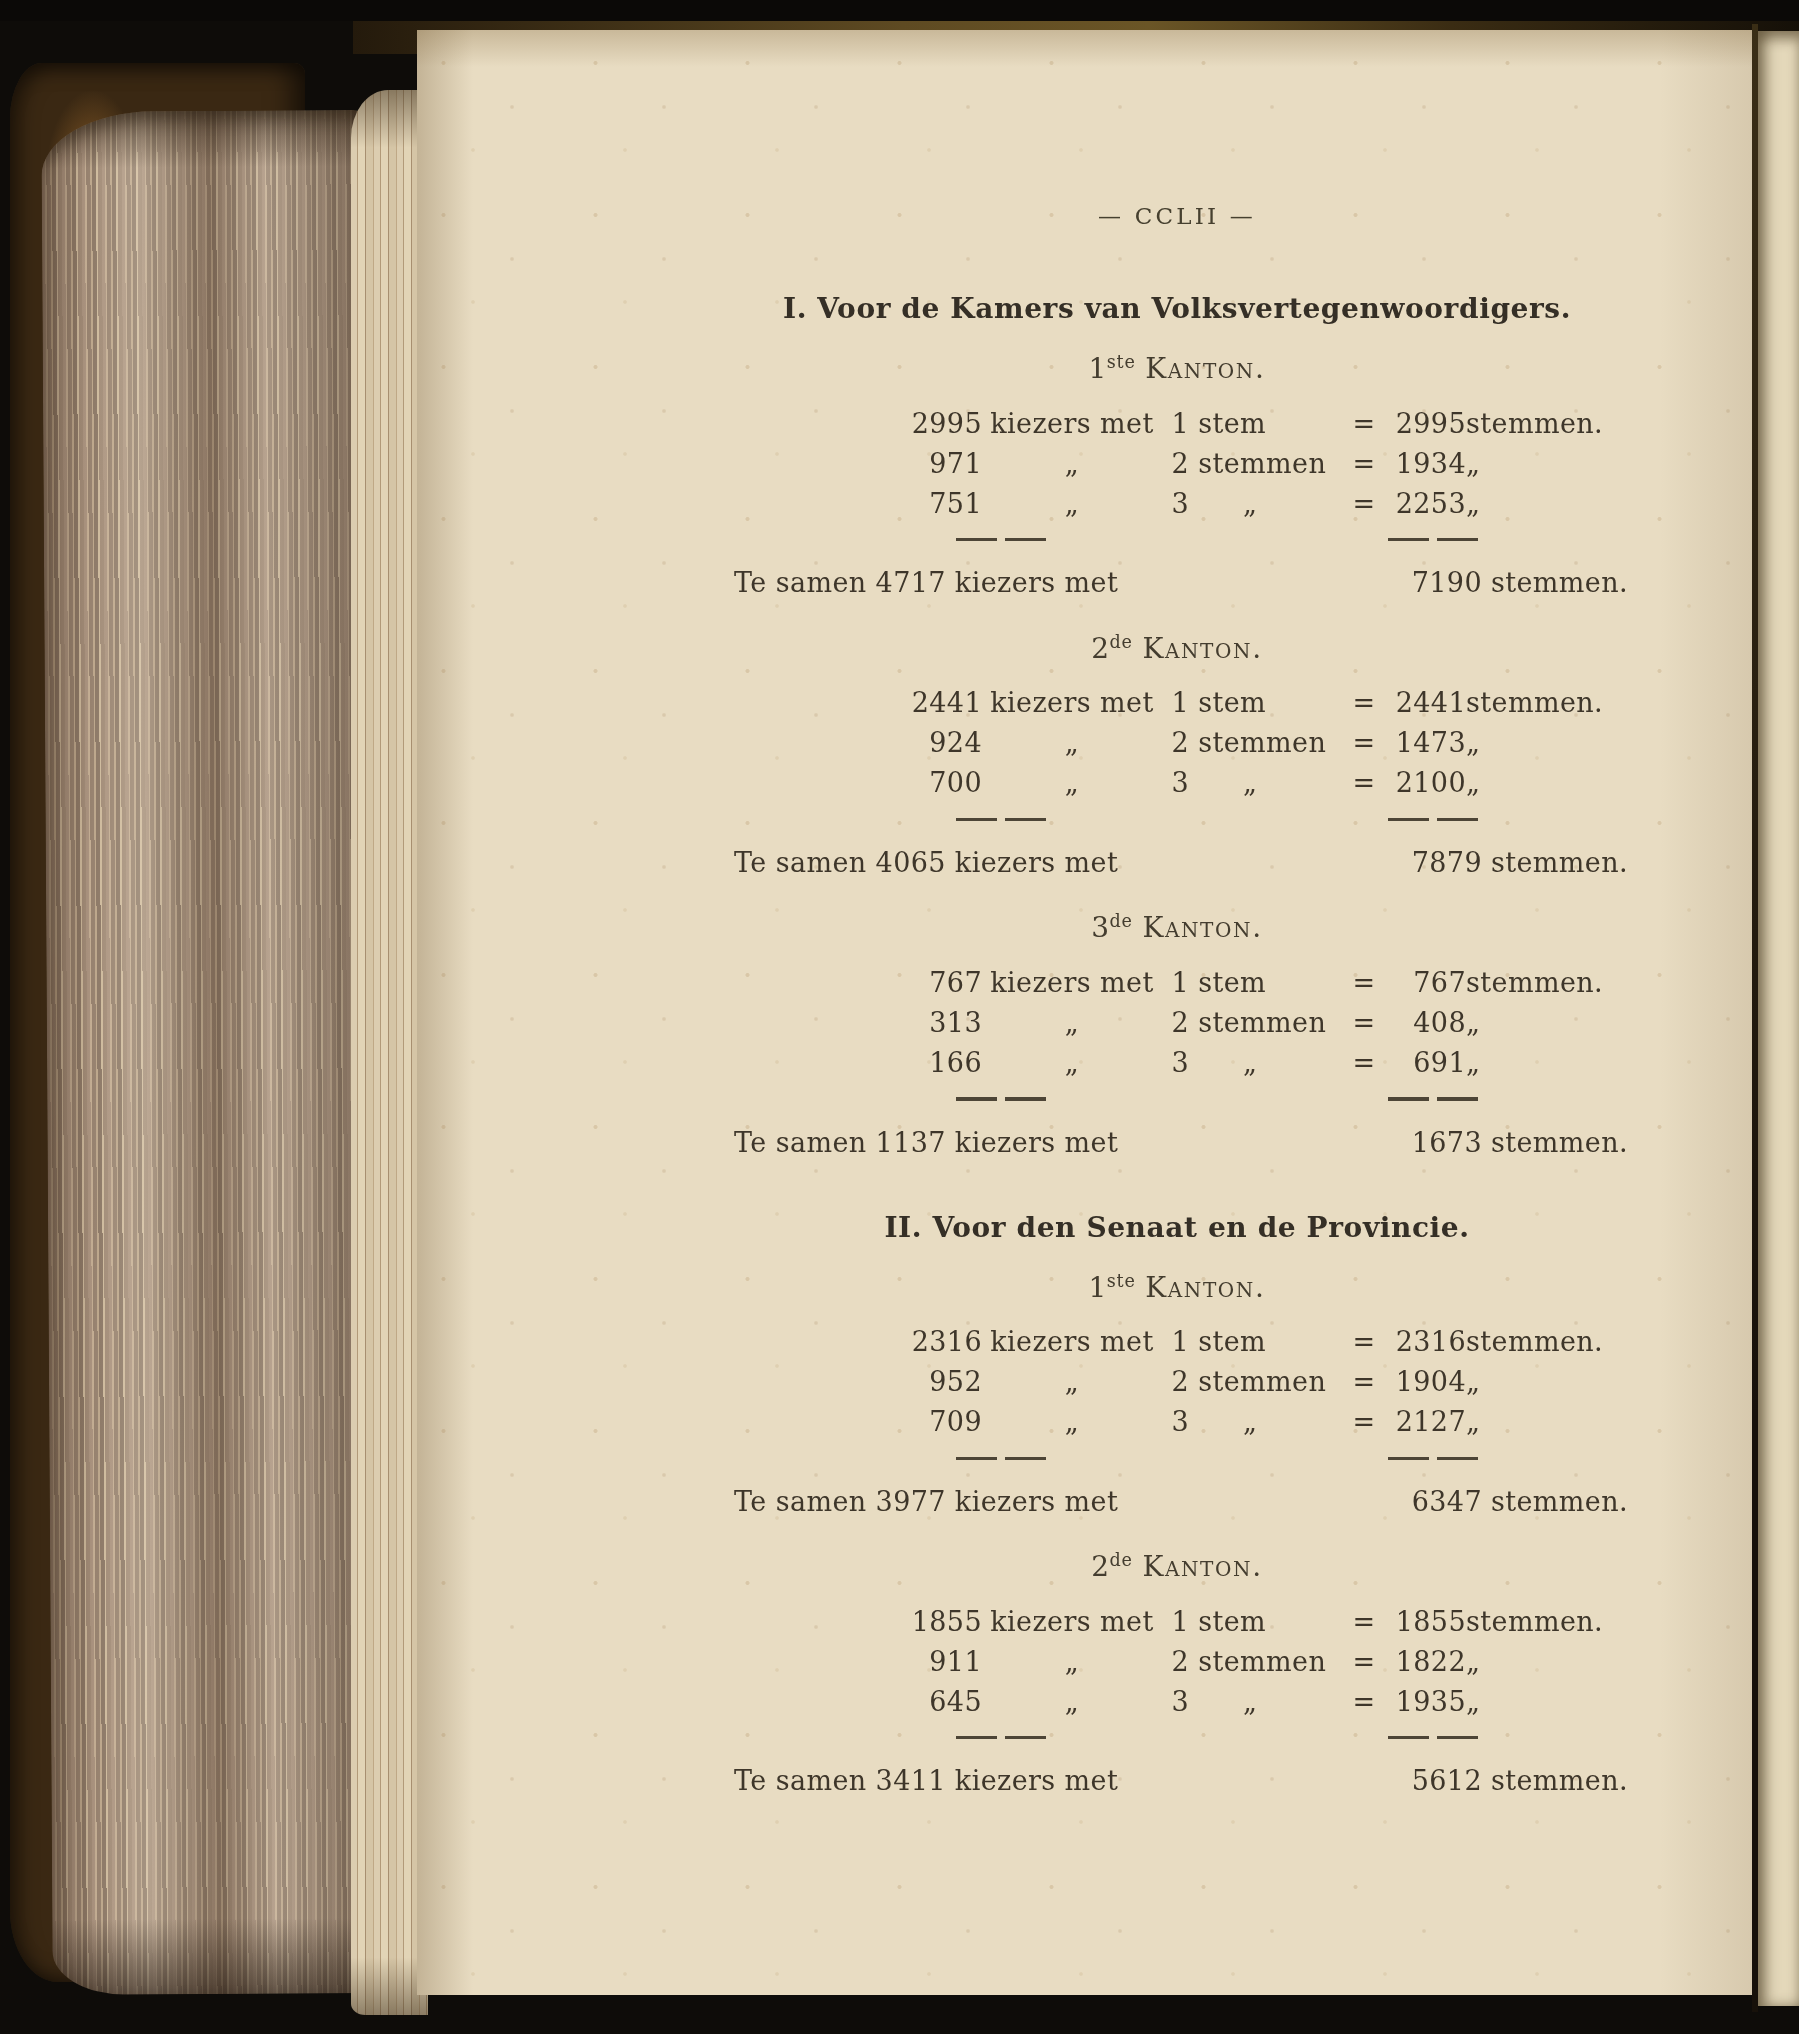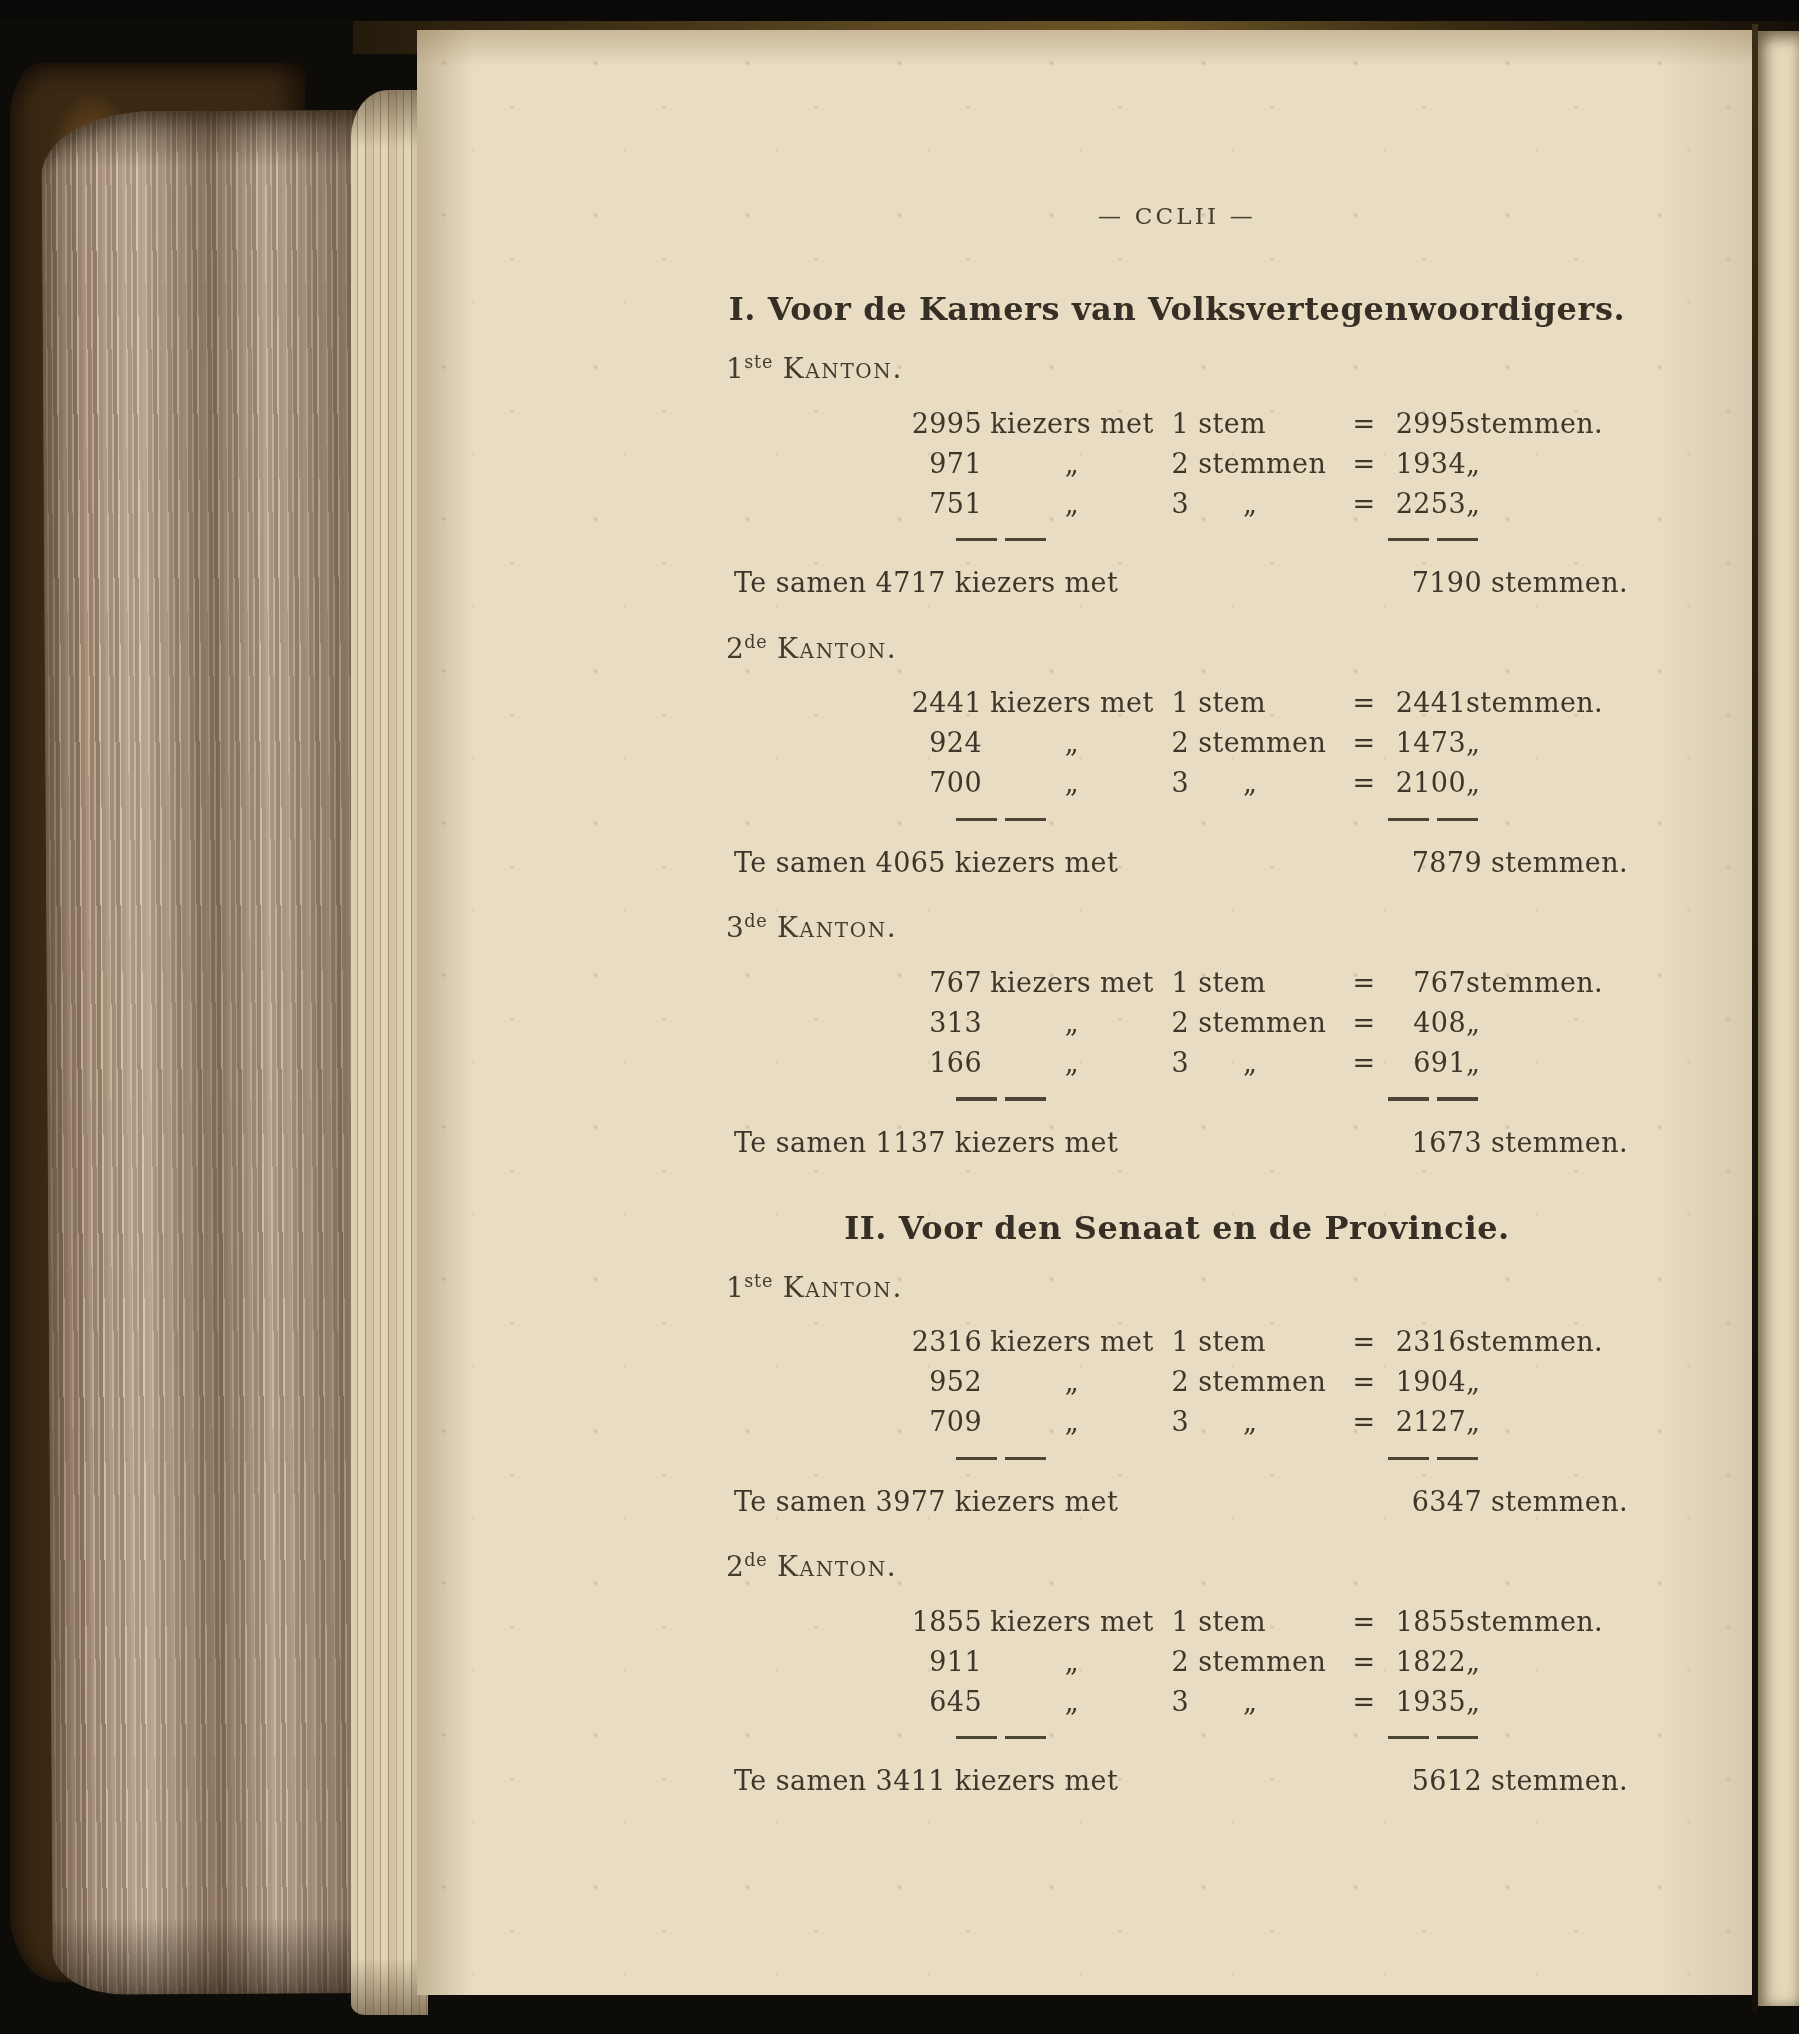--- a/index.html
+++ b/index.html
@@ -93,26 +93,26 @@
     color:#3e362a;
     letter-spacing:0.4px;
   }
   .pagenum{
     text-align:center;font-size:23px;line-height:27px;letter-spacing:3.2px;
     color:#46402f;
   }
   h1.sec-title{
     margin:58px 0 0 0;
     text-align:center;
-    font-size:32px;line-height:42px;font-weight:bold;
+    font-size:28px;line-height:42px;font-weight:bold;
     color:#352f26;letter-spacing:0.6px;
   }
   h1.sec-title.second{margin-top:47px;}
   .khdr{
-    margin-top:21px;text-align:left;
+    margin-top:21px;text-align:center;
     font-size:28px;line-height:35px;color:#443d2f;
   }
   .ksup{font-size:17.6px;line-height:0;vertical-align:9.6px;letter-spacing:0.8px;}
   .kname{font-variant:small-caps;letter-spacing:1.6px;margin-left:9.6px;}
   .vote-table{margin:17.6px 0 0 auto;width:722px;}
   .vrow{
     display:grid;
     grid-template-columns:76px 180px 180px 44px 80px 160px;
     font-size:27px;line-height:40px;
   }

